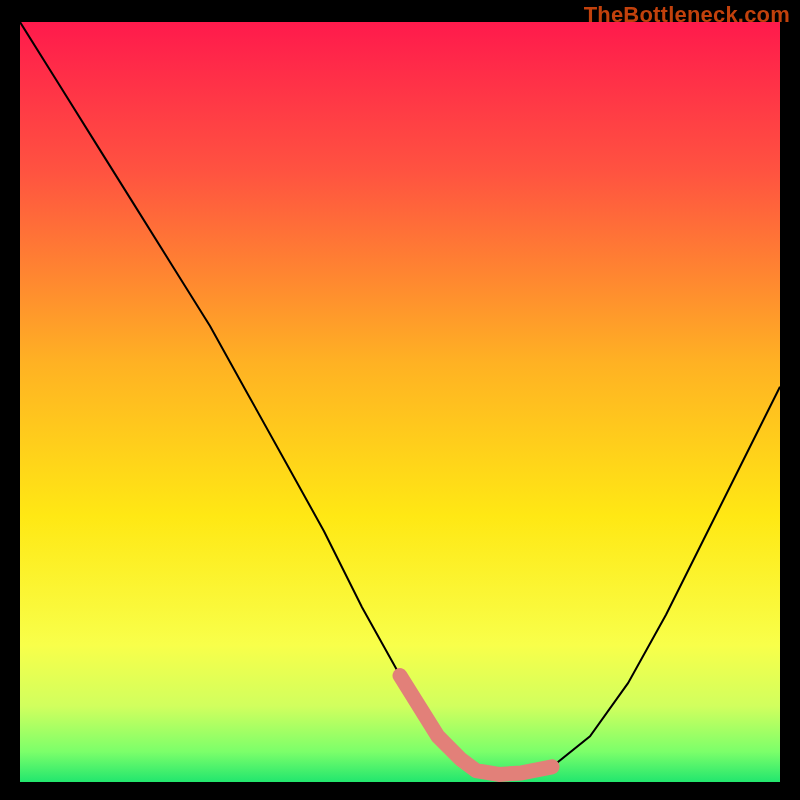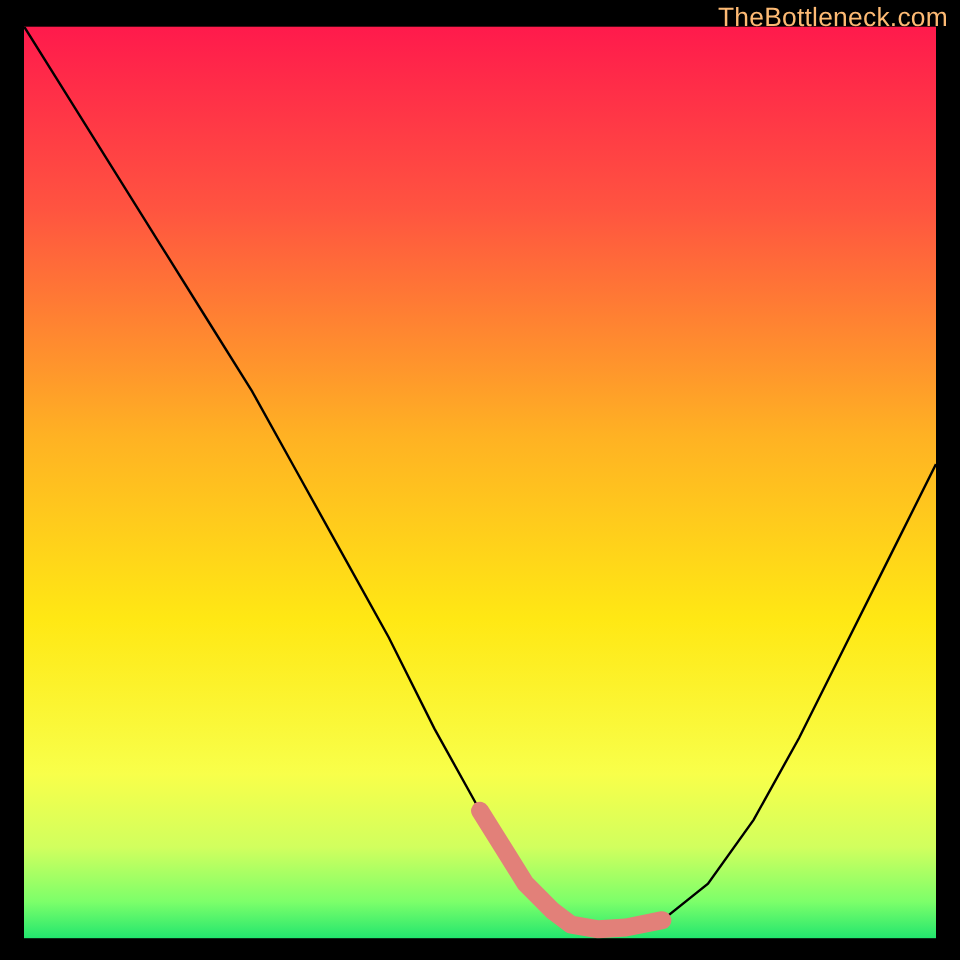--- a/index.html
+++ b/index.html
@@ -15,23 +15,23 @@
     position: absolute;
     left: 20px;
     top: 22px;
     width: 760px;
     height: 760px;
   }
   .watermark {
     position: absolute;
     top: 2px;
     right: 10px;
-    color: #fdba74;
+    color: #c2410c;
     font-size: 22px;
-    font-weight: 400;
+    font-weight: 700;
     letter-spacing: 0.2px;
   }
   svg { display: block; }
 </style>
 </head>
 <body>
 
 <div class="watermark">TheBottleneck.com</div>
 
 <div class="frame">

